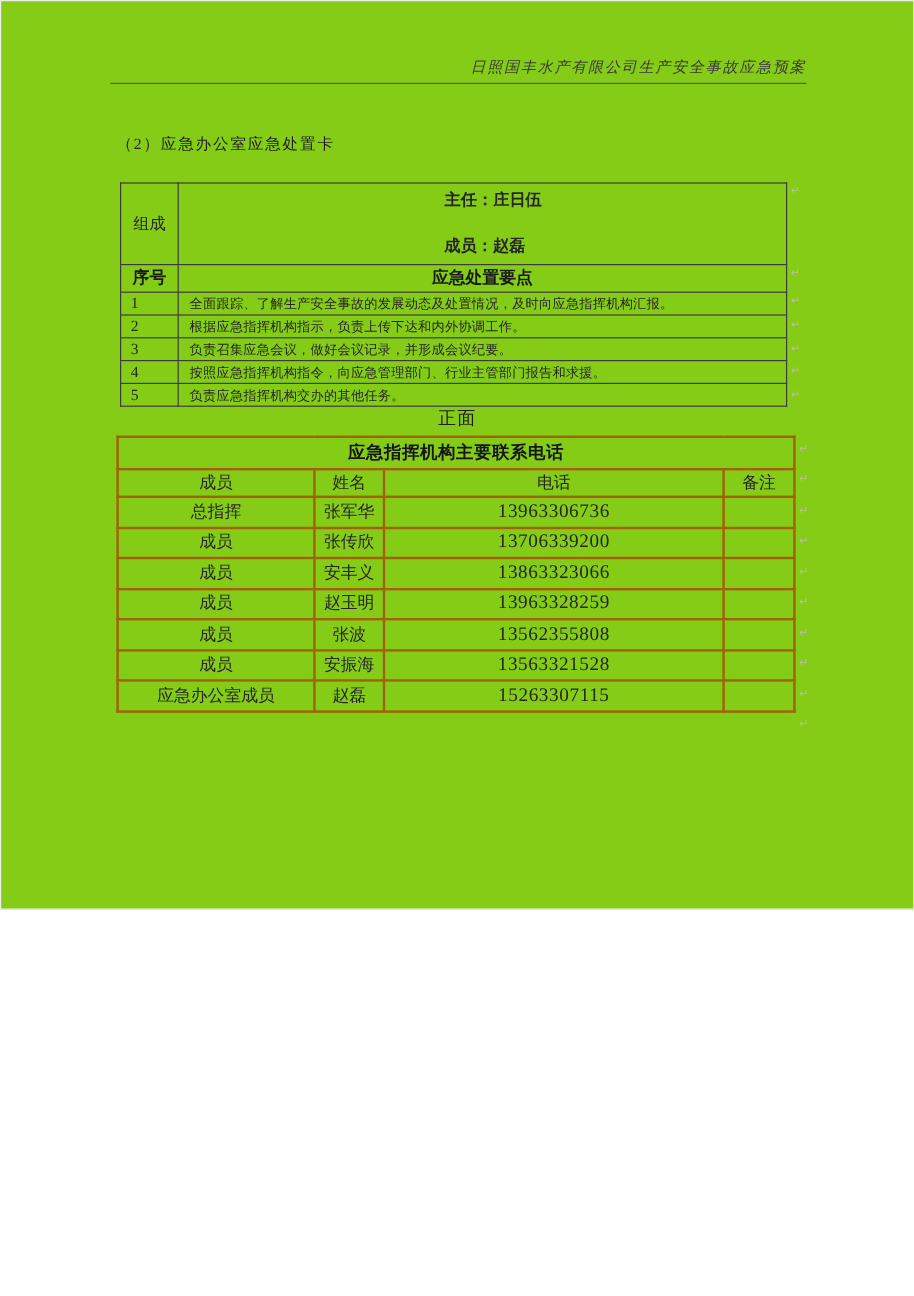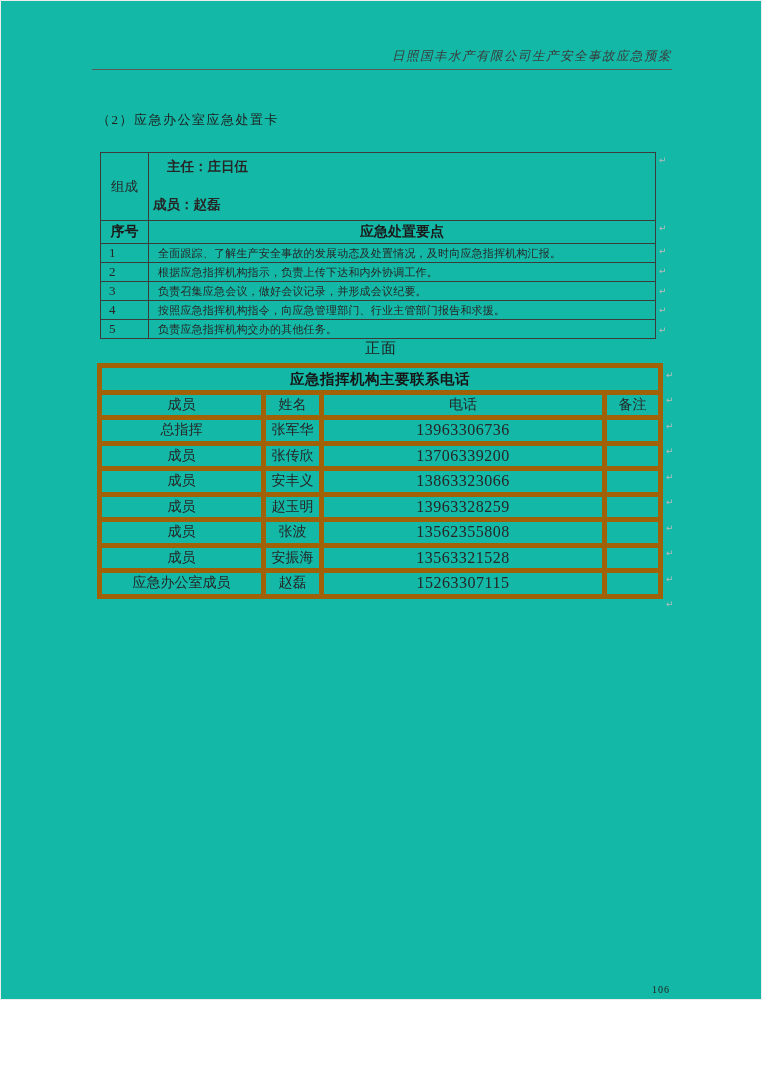--- a/index.html
+++ b/index.html
@@ -1,19 +1,19 @@
 <!DOCTYPE html>
 <html><head>
 <meta charset="utf-8">
 <style>
   html,body{margin:0;padding:0;background:#ffffff;}
   .page{
     position:relative;
-    width:762px;height:1000px;
-    background:#14b8a6;
+    width:762px;height:758px;
+    background:#84cc16;
     font-family:"Liberation Serif","DejaVu Serif",serif;
     color:#262626;
     overflow:hidden;
     box-shadow:inset 0 0 0 1px #ededed;
   }
   
   .hdr-title{
     position:absolute;top:48px;right:90px;
     font-style:italic;font-size:12.5px;letter-spacing:1.5px;color:#3a3a3a;
     white-space:nowrap;
@@ -37,37 +37,37 @@
     position:absolute;left:100px;top:152px;width:556px;
     border:1.5px solid #333;
   }
   .t1 td{border:1px solid #3c3c3c;font-size:13.5px;color:#262626;overflow:hidden;}
   .t1 .row-comp{height:68px;}
   .t1 .row-head{height:23px;}
   .t1 .row-item{height:19px;}
   .t1-label{text-align:center;font-size:13.5px;color:#333;}
   .t1-comp{vertical-align:middle;padding:0 0 0 4px;
     font-family:"Liberation Sans","DejaVu Sans",sans-serif;
-    font-weight:bold;font-size:14.5px;color:#111;}
+    font-weight:bold;font-size:14.5px;color:#111;text-align:center;}
   .t1-comp .line1{margin:0 0 20px 14px;}
   .t1-comp .line2{margin:0 0 2px 0;}
   .t1 .c-head{text-align:center;font-weight:bold;font-size:14px;color:#1a1a1a;}
   .t1 .c-no{padding-left:8px;font-size:13px;}
   .t1 .c-text{padding-left:9px;font-size:11px;white-space:nowrap;letter-spacing:0.2px;}
   
   .front-label{
     position:absolute;left:0;top:339px;width:762px;text-align:center;
     font-size:15px;letter-spacing:1px;color:#1e1e1e;
   }
   
   .t2{
     position:absolute;left:97px;top:363px;width:566px;
     border:1.5px solid #333;
   }
-  .t2 td{border:5px solid #a16207;text-align:center;vertical-align:middle;
+  .t2 td{border:2px solid #a16207;text-align:center;vertical-align:middle;
     font-size:14px;color:#262626;overflow:hidden;}
   .t2 .row-title{height:27px;}
   .t2 .row-title td{font-weight:bold;font-size:14.5px;letter-spacing:0.5px;color:#161616;}
   .t2 .row-head{height:23px;}
   .t2 .row-data{height:25.5px;}
   .t2 .c-phone{font-size:16px;letter-spacing:0.5px;}
   
   .mark{position:absolute;color:#bcbcbc;font-size:9px;line-height:9px;
     font-family:"DejaVu Sans",sans-serif;}
   .mark::before{content:"\21B5";}

